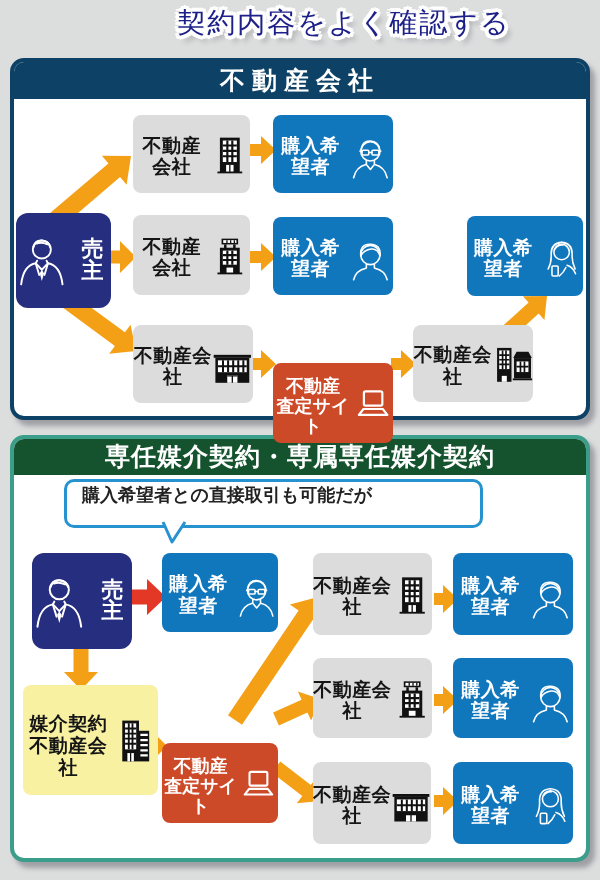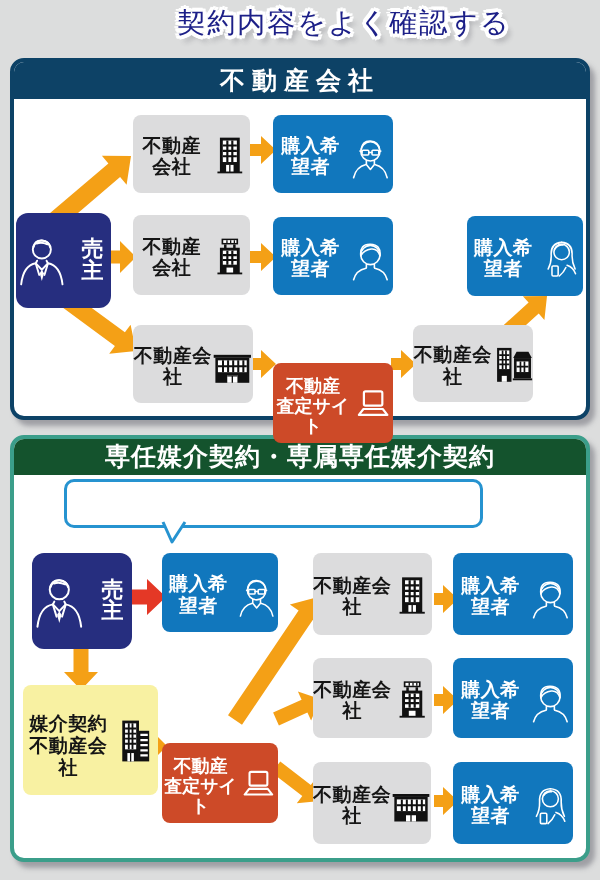--- a/index.html
+++ b/index.html
@@ -309,16 +309,17 @@
     </div>
     <div class="node bg-blue" style="left: 453px; top: 762px; width: 120px; height: 82px;">
       <span class="lbl">購入希望者</span>
       <svg class="icon">
         <use href="#sym-face-woman" xlink:href="#sym-face-woman"></use>
       </svg>
     </div>
   </div>
 
 <div id="bubble">
+  <div>購入希望者との直接取引も可能だが</div>
   <svg id="bubble-tail" width="30" height="24" xmlns="http://www.w3.org/2000/svg">
     <path d="M4,1 L13,21 L26,1" fill="#fff" stroke="#2693d0" stroke-width="3" stroke-linejoin="round"></path>
   </svg>
 </div>
 
 </body></html>

